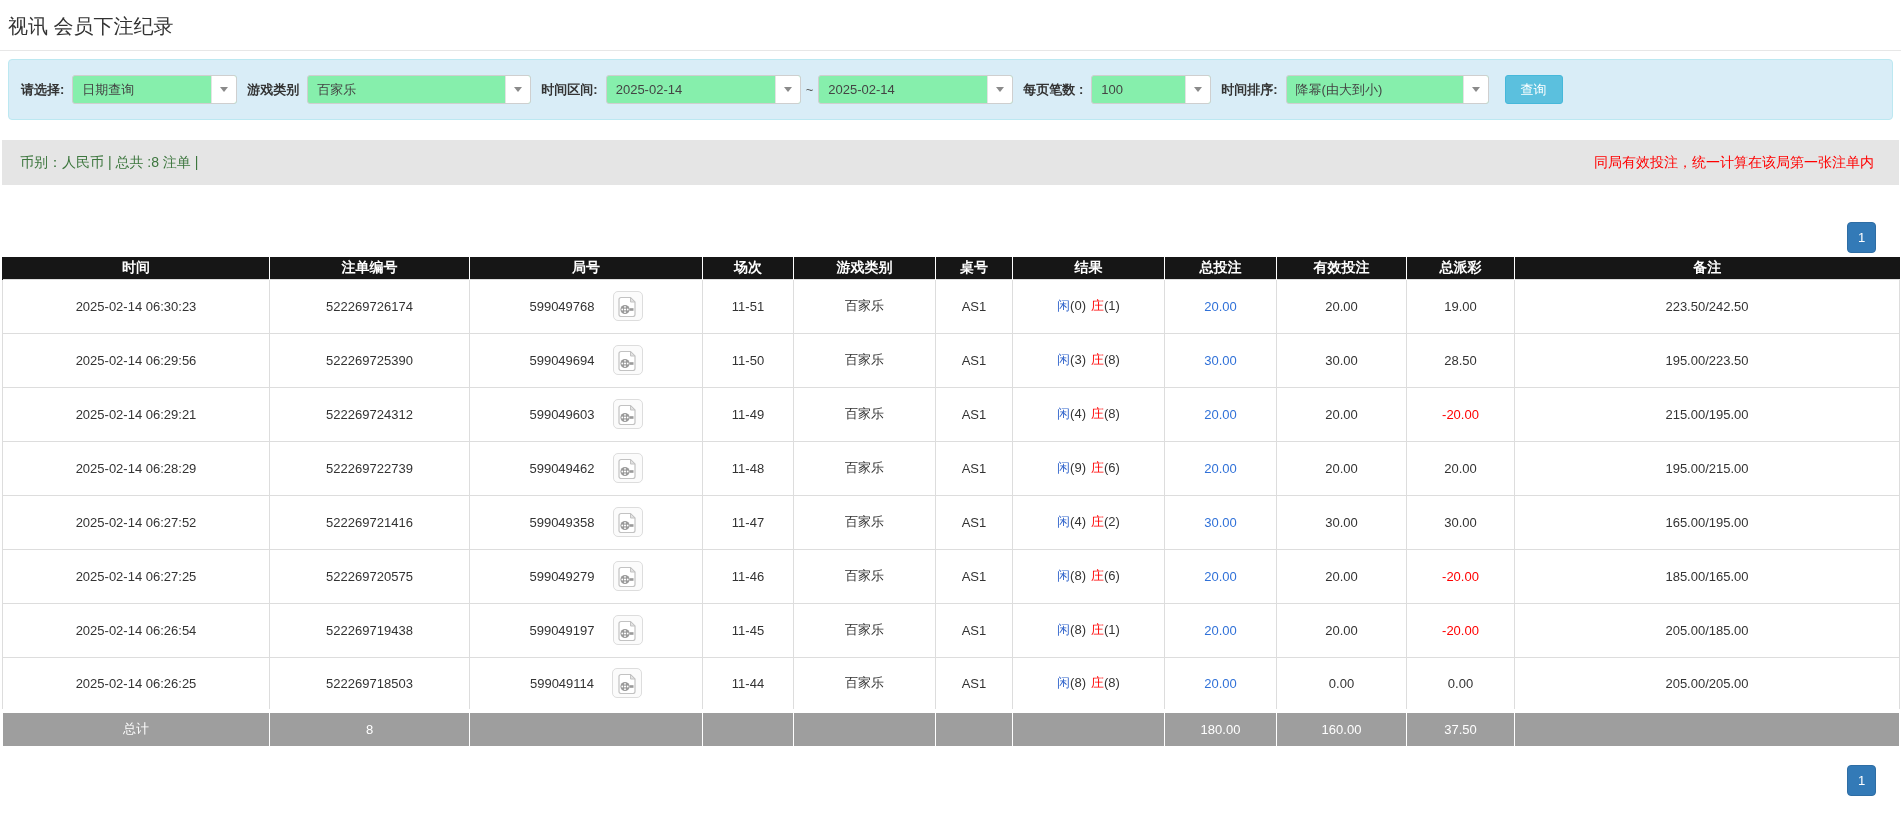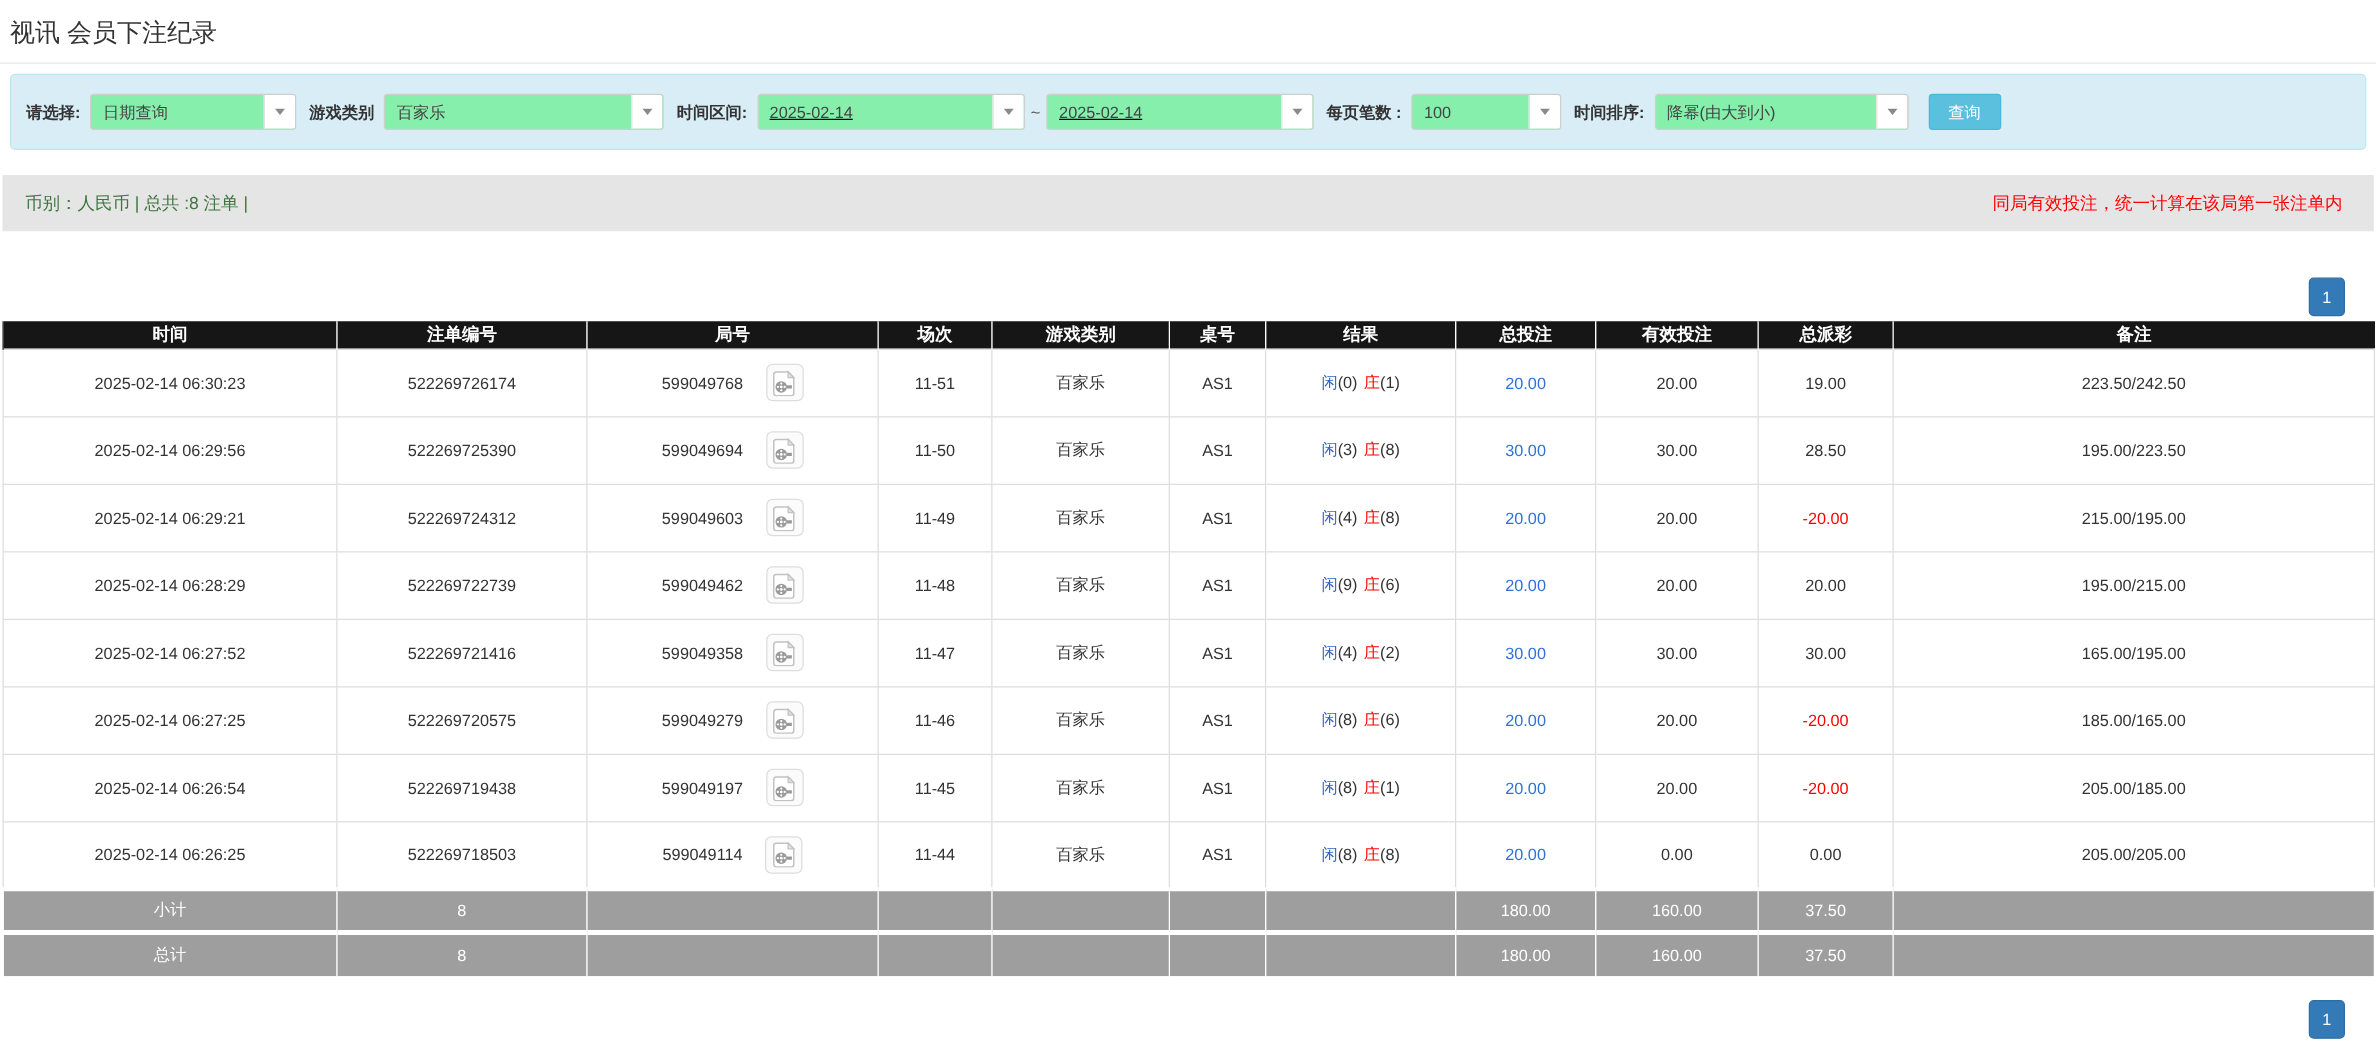--- a/index.html
+++ b/index.html
@@ -16,21 +16,21 @@
   .filter-label { font-size: 13px; font-weight: bold; color: #333; margin: 0 8px 0 10px; }
   .filter-label:first-child { margin-left: 0; }
   .combo { display: inline-flex; height: 29px; background: #86efac; border: 1px solid #cfcfcf;
     border-radius: 3px; overflow: hidden; cursor: pointer; }
   .combo-text { flex: 1; font-size: 13px; color: #444; line-height: 27px; padding: 0 9px;
     overflow: hidden; }
   .combo-arrow { width: 25px; border-left: 1px solid #e3e3e3; display: flex;
     align-items: center; justify-content: center; background: #fff; }
   .caret { width: 0; height: 0; border-left: 4px solid transparent;
     border-right: 4px solid transparent; border-top: 5px solid #8a8a8a; }
-  .w-select { width: 165px; } .w-game { width: 224px; } .w-date { width: 214px; text-decoration: underline; }
+  .w-select { width: 165px; } .w-game { width: 224px; } .w-date { width: 195px; }
   .w-size { width: 120px; } .w-sort { width: 203px; }
   .tilde { font-size: 13px; color: #555; margin: 0 5px; }
   .search-btn { height: 29px; margin-left: 16px; padding: 0 15px; background: #5bc0de;
     border: 1px solid #46b8da; border-radius: 3px; color: #fff; font-size: 13px;
     cursor: pointer; }
 
   
   .summary-bar { margin: 20px 2px 0 2px; height: 45px; background: #e5e5e5;
     display: flex; align-items: center; justify-content: space-between;
     padding: 0 25px 0 18px; }
@@ -428,33 +428,20 @@
     </td>
     <td>
       <span class="bet-link">20.00</span>
     </td>
     <td>0.00</td>
     <td>0.00</td>
     <td>205.00/205.00</td>
   </tr>
     </tbody>
   <tfoot>
-    <tr class="subtotal-row">
-      <td>小计</td>
-      <td>8</td>
-      <td></td>
-        <td></td>
-      <td></td>
-        <td></td>
-      <td></td>
-      <td>180.00</td>
-      <td>160.00</td>
-      <td>37.50</td>
-      <td></td>
-    </tr>
     <tr class="total-row">
       <td>总计</td>
       <td>8</td>
       <td></td>
         <td></td>
       <td></td>
         <td></td>
       <td></td>
       <td>180.00</td>
       <td>160.00</td>

